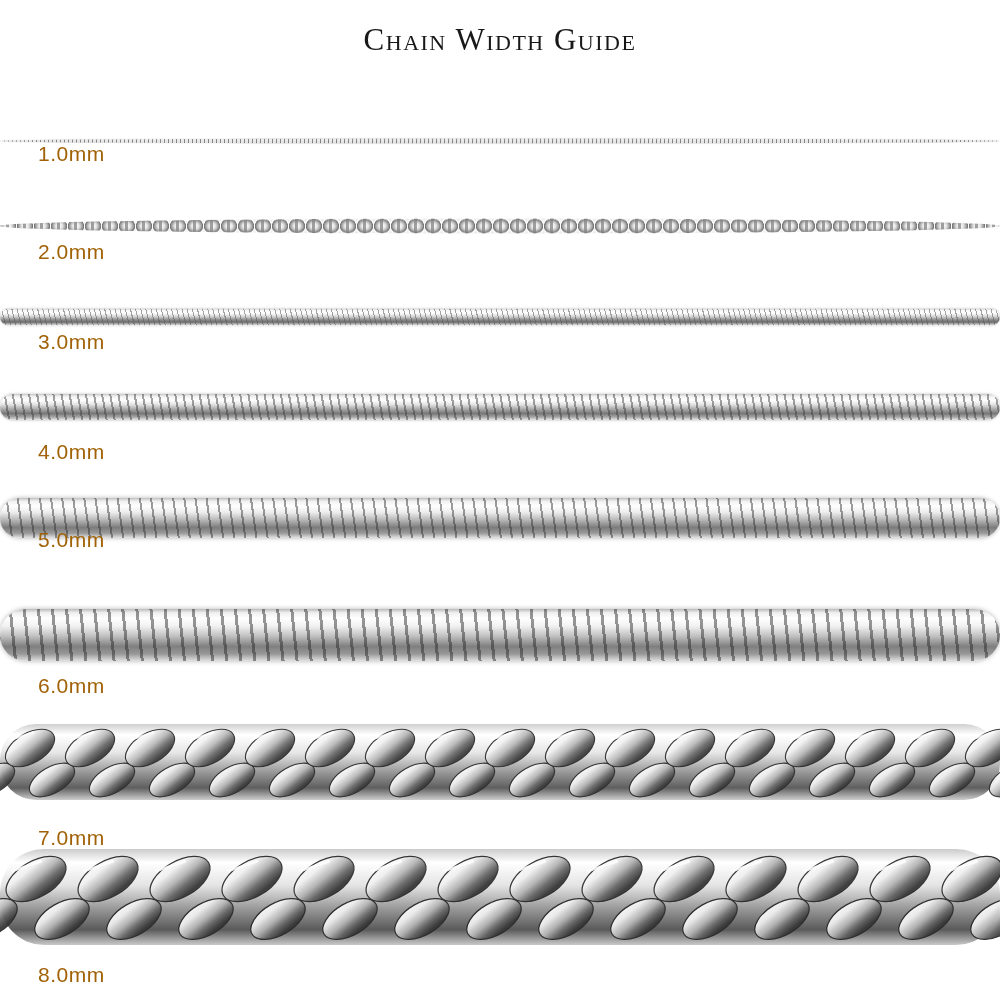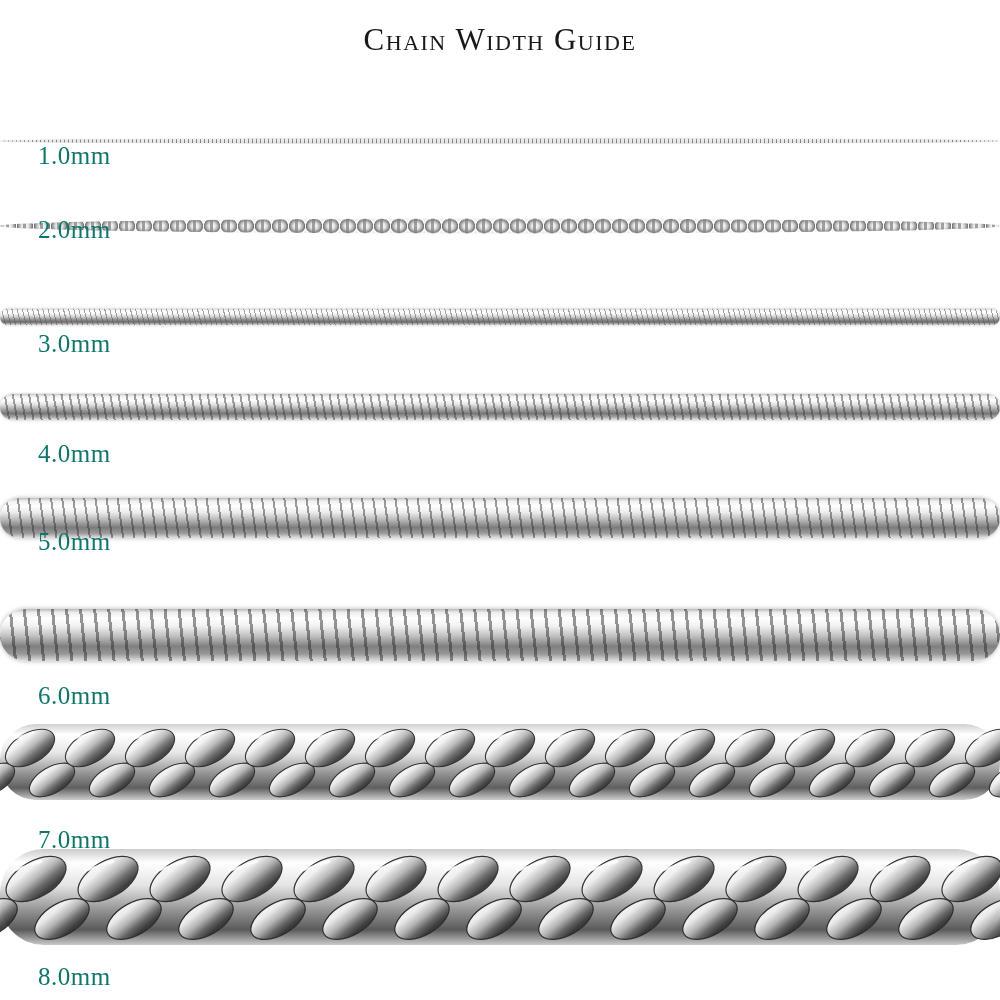--- a/index.html
+++ b/index.html
@@ -45,23 +45,23 @@
   }
   .chain-band {
     position: absolute;
     left: 0;
     width: 1000px;
     overflow: hidden;
   }
   .label {
     position: absolute;
     left: 38px;
-    font-family: Liberation Serif, serif;
-    font-size: 25px;
-    color: #0f766e;
+    font-family: Liberation Sans, sans-serif;
+    font-size: 21px;
+    color: #a16207;
     letter-spacing: 0.5px;
     white-space: nowrap;
   }
 
   
   .strand {
     position: absolute;
     left: 0;
     width: 1000px;
     border-radius: 50%/50%;
@@ -180,21 +180,21 @@
       <div class="strand c1"></div>
     </div>
   </div>
   <div class="label" style="top:142px;">1.0mm</div>
 
   <div class="row" style="top:196px;height:60px;">
     <div class="chain-band" style="top:0;height:60px;">
       <div class="strand c2"></div>
     </div>
   </div>
-  <div class="label" style="top:216px;">2.0mm</div>
+  <div class="label" style="top:240px;">2.0mm</div>
 
   <div class="row" style="top:286px;height:62px;">
     <div class="chain-band" style="top:0;height:62px;">
       <div class="strand c3"></div>
     </div>
   </div>
   <div class="label" style="top:330px;text-align:center;">3.0mm</div>
 
   <div class="row" style="top:372px;height:70px;">
     <div class="chain-band" style="top:0;height:70px;">
@@ -208,21 +208,21 @@
       <div class="strand c5"></div>
     </div>
   </div>
   <div class="label" style="top:528px;">5.0mm</div>
 
   <div class="row" style="top:592px;height:86px;">
     <div class="chain-band" style="top:0;height:86px;">
       <div class="strand c6"></div>
     </div>
   </div>
-  <div class="label" style="top:674px;margin-top:8px;">6.0mm</div>
+  <div class="label" style="top:674px;">6.0mm</div>
 
   <div class="row" style="top:714px;height:96px;">
     <div class="chain-band" style="top:0;height:96px;">
       <div class="strand rope" style="height:88px;">
         <svg class="rope-svg" width="1000" height="88" viewBox="0 0 1000 88" preserveAspectRatio="none" aria-hidden="true">
           <defs>
             <linearGradient id="ropeBody7" x1="0" y1="0" x2="0" y2="1">
               <stop offset="0%" stop-color="#cfcfcf"></stop>
               <stop offset="14%" stop-color="#ffffff"></stop>
               <stop offset="38%" stop-color="#e6e6e6"></stop>

